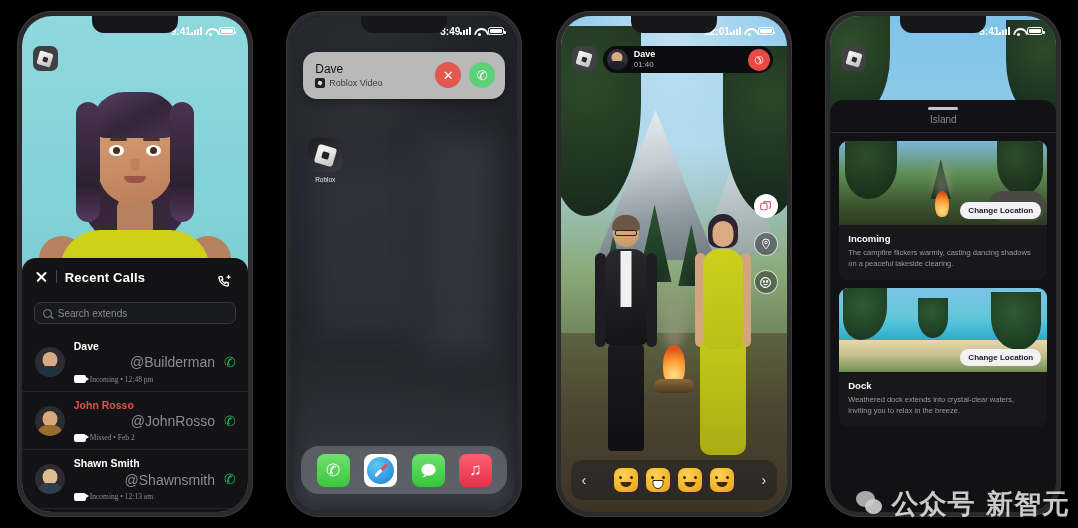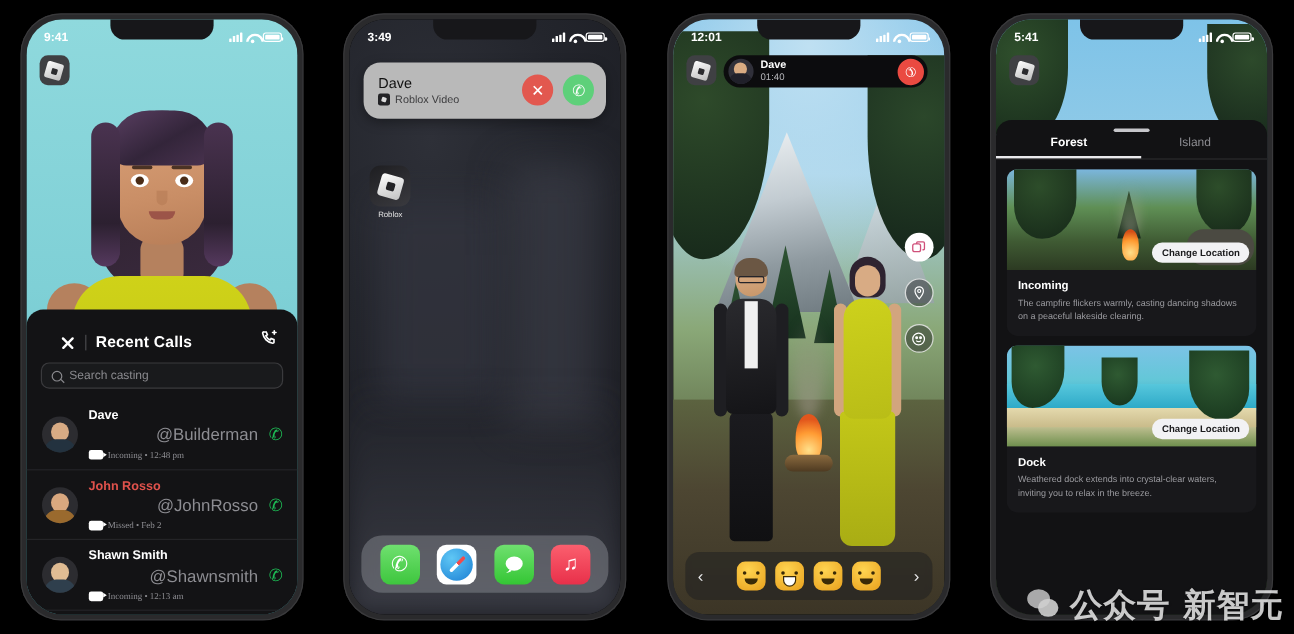--- a/index.html
+++ b/index.html
@@ -31,21 +31,21 @@
   }
   .notch {
     position: absolute; top: 0; left: 50%; transform: translateX(-50%);
     width: 86px; height: 17px;
     background: #17171a; border-radius: 0 0 12px 12px; z-index: 40;
   }
 
   
   .statusbar {
     position: absolute; top: 0; left: 0; right: 0; height: 26px;
-    display: flex; align-items: center; justify-content: space-between;
+    display: flex; align-items: center; justify-content: flex-end;
     padding: 4px 13px 0 15px; z-index: 35;
     color: #fff; font-size: 10px; font-weight: bold;
   }
   .sb-right { display: flex; align-items: center; gap: 3px; }
   .bars { display: flex; align-items: flex-end; gap: 1px; height: 8px; }
   .bars i { width: 2px; background: currentColor; display: block; border-radius: .5px; }
   .bars i:nth-child(1){height:3px} .bars i:nth-child(2){height:5px}
   .bars i:nth-child(3){height:6.5px} .bars i:nth-child(4){height:8px}
   .wifi { width: 11px; height: 8px; position: relative; }
   .wifi::before{
@@ -109,21 +109,21 @@
   }
   .shoulder{position:absolute;top:158px;width:46px;height:70px;border-radius:24px;background:#b5815e;}
   .shoulder.l{left:50%;margin-left:-96px}
   .shoulder.r{left:50%;margin-left:50px}
 
   .sheet {
     position:absolute; left:0; right:0; bottom:0; top:242px;
     background:#131315; border-radius:14px 14px 0 0; z-index:20;
     display:flex; flex-direction:column;
   }
-  .sheet-head { display:flex; align-items:flex-end; gap:8px; padding:12px 12px 8px 28px; }
+  .sheet-head { display:flex; align-items:flex-start; gap:8px; padding:12px 12px 8px 13px; }
   .x-icon { width:13px; height:13px; position:relative; flex:none; cursor:pointer; }
   .x-icon::before,.x-icon::after{content:"";position:absolute;left:0;top:6px;width:13px;height:1.6px;background:#fff;border-radius:1px;}
   .x-icon::before{transform:rotate(45deg)} .x-icon::after{transform:rotate(-45deg)}
   .vdiv { width:1px; height:13px; background:#4a4a4d; }
   .sheet-title { color:#fff; font-size:13px; font-weight:bold; letter-spacing:.2px; }
   .addcall {
     margin-left:auto; width:22px; height:22px; border-radius:5px;
     display:flex; align-items:center; justify-content:center; color:#fff; font-size:12px;
   }
   .search {
@@ -371,21 +371,21 @@
             <span class="sheet-title">Recent Calls</span>
             <span class="addcall">
               <svg width="15" height="15" viewBox="0 0 24 24" fill="none" stroke="#fff" stroke-width="2.2" stroke-linecap="round">
                 <path d="M4.5 4.2h3.3l1.5 3.8-2 1.4a12 12 0 0 0 5.6 5.6l1.4-2 3.8 1.5v3.3a1.5 1.5 0 0 1-1.7 1.5A16 16 0 0 1 3 5.9 1.5 1.5 0 0 1 4.5 4.2z"></path>
                 <path d="M18.5 2.6v4.6M16.2 4.9h4.6"></path>
               </svg>
             </span>
           </div>
           <div class="search">
             <span class="mag"></span>
-            <span>Search casting</span>
+            <span>Search extends</span>
           </div>
           <div class="calls">
 
             <div class="call-row">
               <span class="av">
                 <span class="head" style="background:#d8ab84"></span>
                   <span class="torso" style="background:#23323f"></span>
               </span>
               <span class="ci">
                 <div class="cname">Dave</div>
@@ -650,21 +650,20 @@
               </span>
           </span>
         </div>
         <div class="roblox-badge">
             <span class="rbx"></span>
           </div>
 
         <div class="loc-sheet">
           <div class="grabber"></div>
           <div class="tabs">
-            <span class="tab active">Forest</span>
             <span class="tab">Island</span>
           </div>
           <div class="tabs-rule"></div>
 
           <div class="cards">
             <div class="card">
               <div class="card-img forest">
                 <span class="cf-tree t1"></span>
                   <span class="cf-tree t2"></span>
                   <span class="cf-tree t3"></span>

